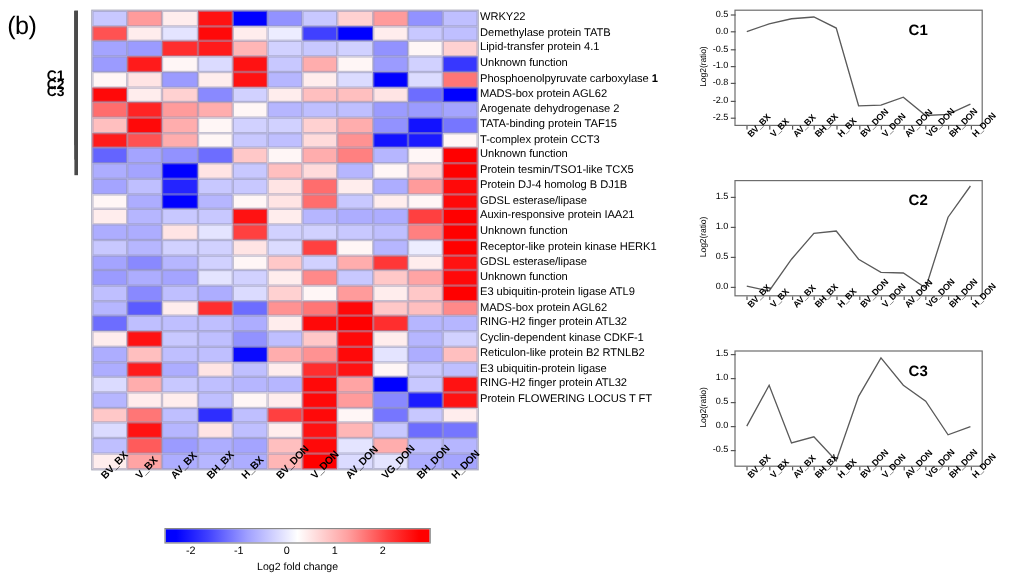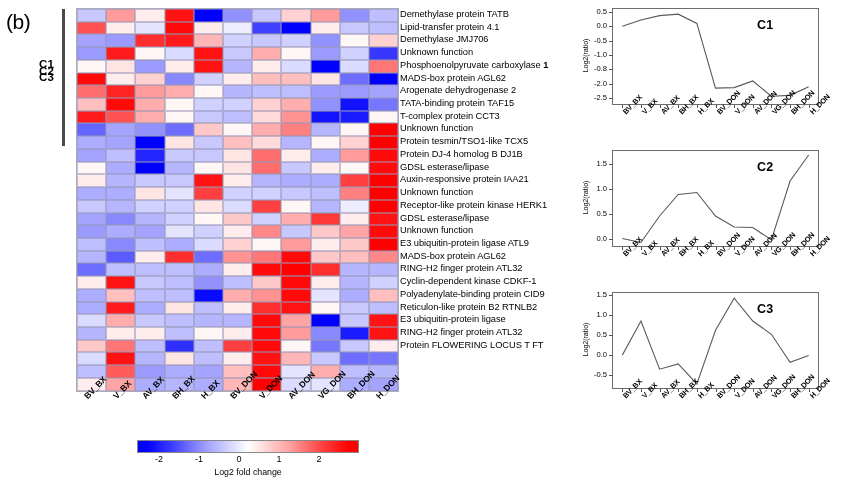--- a/index.html
+++ b/index.html
@@ -545,43 +545,42 @@
       <div class="hm-cell" style="background: rgb(173, 173, 255);"></div>
       <div class="hm-cell" style="background: rgb(255, 182, 182);"></div>
       <div class="hm-cell" style="background: rgb(255, 0, 0);"></div>
       <div class="hm-cell" style="background: rgb(219, 219, 255);"></div>
       <div class="hm-cell" style="background: rgb(228, 228, 255);"></div>
       <div class="hm-cell" style="background: rgb(173, 173, 255);"></div>
       <div class="hm-cell" style="background: rgb(164, 164, 255);"></div>
     </div>
 
   <div id="row-labels">
+      <div class="row-label">WRKY22</div>
       <div class="row-label">Demethylase protein TATB</div>
       <div class="row-label">Lipid-transfer protein 4.1</div>
-      <div class="row-label">Demethylase JMJ706</div>
       <div class="row-label">Unknown function</div>
       <div class="row-label">Phosphoenolpyruvate carboxylase <b>1</b></div>
       <div class="row-label">MADS-box protein AGL62</div>
       <div class="row-label">Arogenate dehydrogenase 2</div>
       <div class="row-label">TATA-binding protein TAF15</div>
       <div class="row-label">T-complex protein CCT3</div>
       <div class="row-label">Unknown function</div>
       <div class="row-label">Protein tesmin/TSO1-like TCX5</div>
       <div class="row-label">Protein DJ-4 homolog B DJ1B</div>
       <div class="row-label">GDSL esterase/lipase</div>
       <div class="row-label">Auxin-responsive protein IAA21</div>
       <div class="row-label">Unknown function</div>
       <div class="row-label">Receptor-like protein kinase HERK1</div>
       <div class="row-label">GDSL esterase/lipase</div>
       <div class="row-label">Unknown function</div>
       <div class="row-label">E3 ubiquitin-protein ligase ATL9</div>
       <div class="row-label">MADS-box protein AGL62</div>
       <div class="row-label">RING-H2 finger protein ATL32</div>
       <div class="row-label">Cyclin-dependent kinase CDKF-1</div>
-      <div class="row-label">Polyadenylate-binding protein CID9</div>
       <div class="row-label">Reticulon-like protein B2 RTNLB2</div>
       <div class="row-label">E3 ubiquitin-protein ligase</div>
       <div class="row-label">RING-H2 finger protein ATL32</div>
       <div class="row-label">Protein FLOWERING LOCUS T FT</div>
     </div>
 
   <div id="hm-xlabels">
       <div class="hm-xtick" style="left: 6px;">BV_BX</div>
       <div class="hm-xtick" style="left: 35.2px;">V_BX</div>
       <div class="hm-xtick" style="left: 64.4px;">AV_BX</div>

